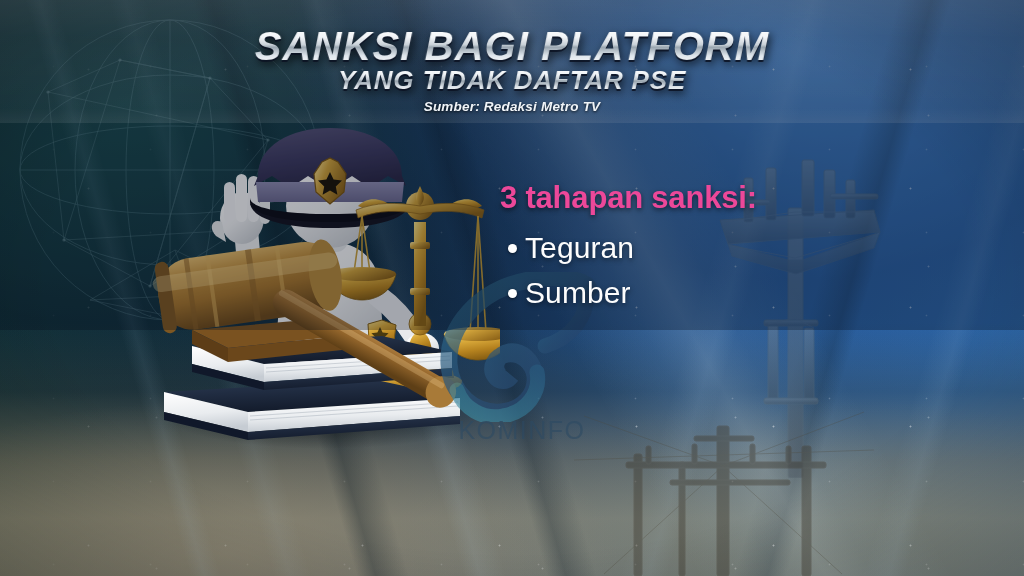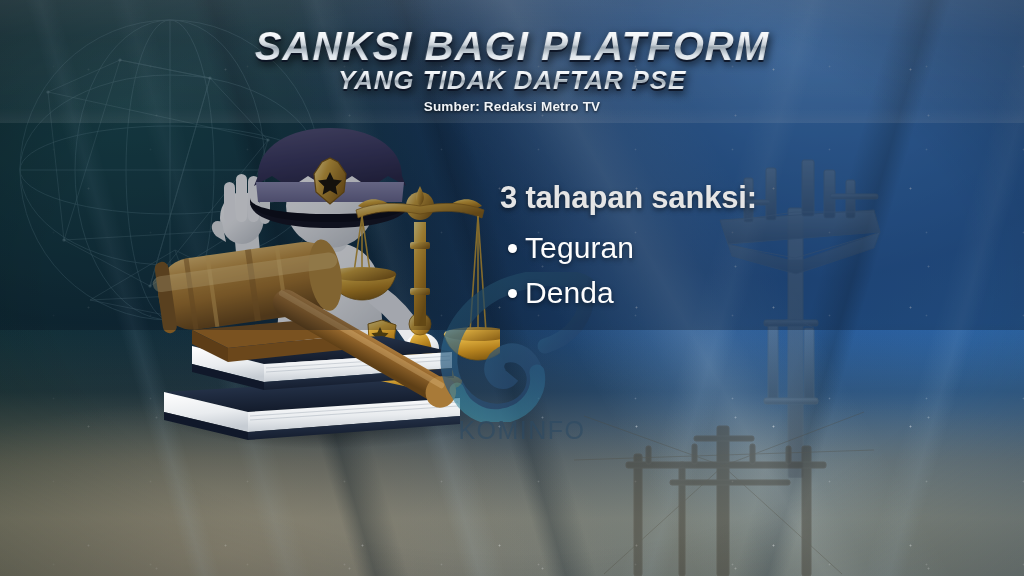--- a/index.html
+++ b/index.html
@@ -162,37 +162,38 @@
         #dde4ea 76%,
         #ffffff 100%);
     -webkit-background-clip: text;
     background-clip: text;
     color: transparent;
     filter: drop-shadow(0 2px 0 rgba(10,18,34,0.85)) drop-shadow(2px 3px 4px rgba(0,0,0,0.65));
   }
   #title-source {
     margin-top: 6px;
     font-size: 13.5px;
+    font-style: italic;
     font-weight: 700;
     color: #f0f4f8;
     letter-spacing: 0.2px;
     text-shadow: 0 1px 3px rgba(0,0,0,.8);
   }
 
   
   #content {
     position: absolute;
     left: 500px;
     top: 180px;
     width: 420px;
   }
   #content-heading {
     font-size: 31px;
     font-weight: 700;
-    color: #e5e5e5;
+    color: #ec4899;
     letter-spacing: -0.2px;
     text-shadow: 0 2px 5px rgba(0,0,0,.55);
     margin-bottom: 14px;
   }
   .bullet-row {
     display: flex;
     align-items: baseline;
     gap: 8px;
     margin: 0 0 8px 8px;
   }
@@ -583,18 +584,18 @@
   <div id="content">
     <div id="content-heading">3 tahapan sanksi:</div>
 
     <div class="bullet-row">
       <span class="bullet-dot"></span>
       <span class="bullet-text">Teguran</span>
     </div>
 
     <div class="bullet-row">
       <span class="bullet-dot"></span>
-      <span class="bullet-text">Denda</span>
+      <span class="bullet-text">Sumber</span>
     </div>
 
   </div>
 
 </div>
 
 </body></html>

